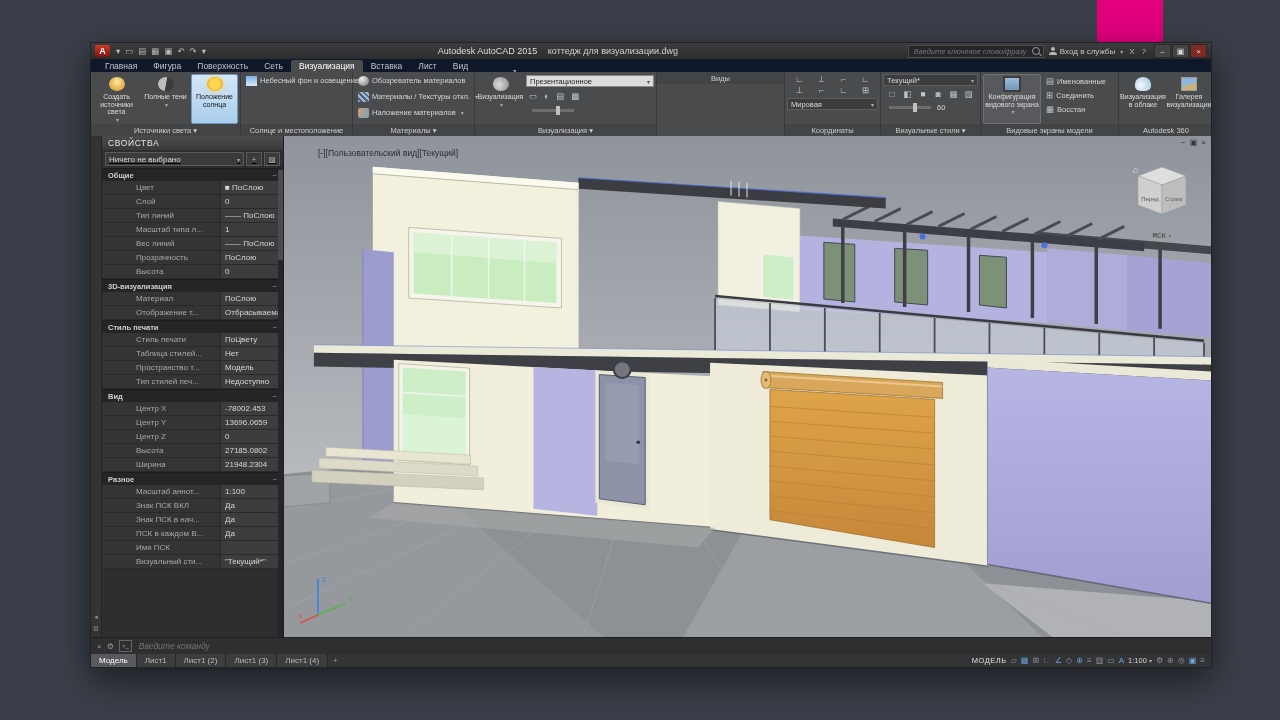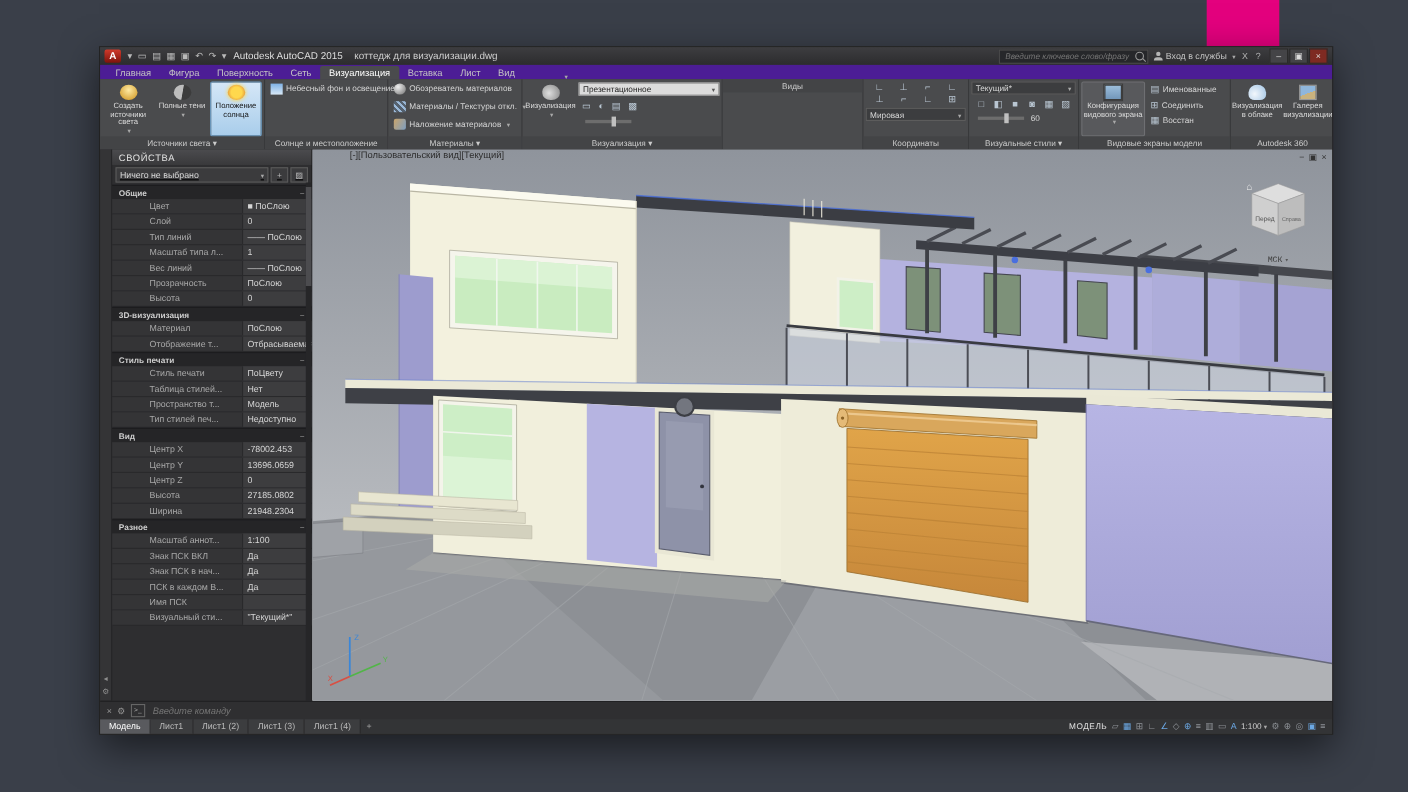--- a/index.html
+++ b/index.html
@@ -11,38 +11,38 @@
   .app{position:absolute;left:90px;top:42px;width:1122px;height:626px;background:#3a3a3c;
        border:1px solid #222;box-shadow:0 12px 34px rgba(0,0,0,.55);display:flex;flex-direction:column;box-sizing:border-box;}
 
   
   .titlebar{height:16px;flex:none;display:flex;align-items:center;gap:4px;padding:0 4px;
             background:linear-gradient(#3d3d40,#2c2c2e);color:#cfcfcf;font-size:9px;}
   .logo{width:15px;height:12px;flex:none;background:linear-gradient(#d03a2b,#7e130c);color:#fff;
         font-weight:bold;font-size:9px;display:flex;align-items:center;justify-content:center;border-radius:2px;}
   .qat{display:flex;align-items:center;gap:1px;}
   .qico{color:#b9b9b9;font-size:8.5px;padding:0 2px;cursor:default;}
-  .title{flex:1;text-align:left;color:#dedede;white-space:nowrap;overflow:hidden;}
+  .title{flex:1;text-align:center;color:#dedede;white-space:nowrap;overflow:hidden;}
   .title .doc{margin-left:8px;color:#cfcfcf;}
   .infocenter{display:flex;align-items:center;gap:5px;}
   .search{display:flex;align-items:center;background:#26272a;border:1px solid #4c4c4c;height:11px;width:128px;padding:0 3px;gap:3px;}
   .search input{flex:1;min-width:0;background:transparent;border:0;outline:none;color:#aaa;font-size:7.5px;font-style:italic;font-family:inherit;}
   .mag{width:6px;height:6px;border:1.4px solid #999;border-radius:50%;position:relative;flex:none;}
   .mag::after{content:"";position:absolute;width:4px;height:1.4px;background:#999;transform:rotate(45deg);right:-3px;bottom:-1px;}
   .signin{display:flex;align-items:center;gap:3px;color:#c5c5c5;font-size:8px;white-space:nowrap;}
   .person{width:8px;height:8px;position:relative;flex:none;}
   .person::before{content:"";position:absolute;top:0;left:2px;width:4px;height:4px;border-radius:50%;background:#b5b5b5;}
   .person::after{content:"";position:absolute;bottom:0;left:0;width:8px;height:3.5px;border-radius:4px 4px 0 0;background:#b5b5b5;}
   .tb-ico{color:#b5b5b5;font-size:8px;padding:0 1px;}
   .winbtns{display:flex;gap:1px;margin-left:3px;}
   .wbtn{width:15px;height:12px;display:flex;align-items:center;justify-content:center;color:#ddd;font-size:8px;background:#444447;border:1px solid #2a2a2a;}
   .wbtn[data-name="close-button"]{background:#7e2a22;}
 
   
-  .ribbontabs{height:13px;flex:none;display:flex;align-items:flex-start;background:#4c1d95;padding-left:6px;gap:35px;}
+  .ribbontabs{height:13px;flex:none;display:flex;align-items:flex-start;background:#0f172a;padding-left:6px;gap:35px;}
   .rtabs{display:flex;height:100%;align-items:flex-end;}
   .rtab{padding:1px 8px 1px;color:#c3c3c3;font-size:8.5px;white-space:nowrap;}
   .rtab.active{background:#4a4b4d;color:#fff;border-radius:2px 2px 0 0;}
   .rtab-caret{margin-left:4px;}
 
   
   .ribbon{height:64px;flex:none;display:flex;background:#4a4b4d;overflow:hidden;}
   .panel{flex:none;display:flex;flex-direction:column;border-right:1px solid #38393b;box-sizing:border-box;}
   .panel-body{height:52px;display:flex;padding:2px 2px 0;gap:2px;box-sizing:border-box;}
   .panel-body.col{flex-direction:column;justify-content:flex-start;gap:3px;}
@@ -100,21 +100,21 @@
   .sec-h .min::before{content:"−";}
   .prow{display:flex;height:13px;border-bottom:1px solid #29292b;background:#343436;}
   .prow .pl{width:84px;flex:none;color:#a8a8a8;padding-left:6px;display:flex;align-items:center;overflow:hidden;white-space:nowrap;margin-left:28px;}
   .prow .pv{flex:1;color:#d6d6d6;background:#3d3d3f;border-left:1px solid #29292b;padding:0 4px;display:flex;align-items:center;overflow:hidden;white-space:nowrap;min-width:0;}
   .pal-sb{position:absolute;right:0;top:30px;bottom:0;width:5px;background:#262628;}
   .pal-thumb{width:5px;height:90px;background:#4c4c4f;margin-top:4px;}
 
   
   .viewport{flex:1;position:relative;min-width:0;background:linear-gradient(#8f949c,#c9cbce);overflow:hidden;}
   .scene{position:absolute;inset:0;width:100%;height:100%;}
-  .vp-label{position:absolute;top:0;left:6px;color:#2d2d2d;font-size:8.5px;padding-left:28px;}
+  .vp-label{position:absolute;top:12px;left:6px;color:#2d2d2d;font-size:8.5px;padding-left:28px;}
   .vp-ctrls{position:absolute;top:2px;right:5px;display:flex;gap:4px;color:#333;font-size:8px;}
   .viewcube{position:absolute;top:26px;right:14px;width:70px;text-align:center;}
   .wcs{margin-top:1px;color:#3f3f3f;font-size:7.5px;display:inline-flex;align-items:center;font-family:Liberation Mono, monospace;}
   .wcs .caret::before{color:#555;}
   .ucsaxis{position:absolute;left:12px;bottom:10px;width:62px;height:58px;}
 
   
   .cmdline{height:16px;flex:none;display:flex;align-items:center;gap:5px;padding:0 6px;background:#2f2f31;border-top:1px solid #1f1f21;color:#9a9a9a;}
   .cmd-x{font-size:8px;color:#9a9a9a;}
   .cmd-box{width:11px;height:10px;border:1px solid #666;color:#aaa;font-size:6px;display:flex;align-items:center;justify-content:center;flex:none;}

